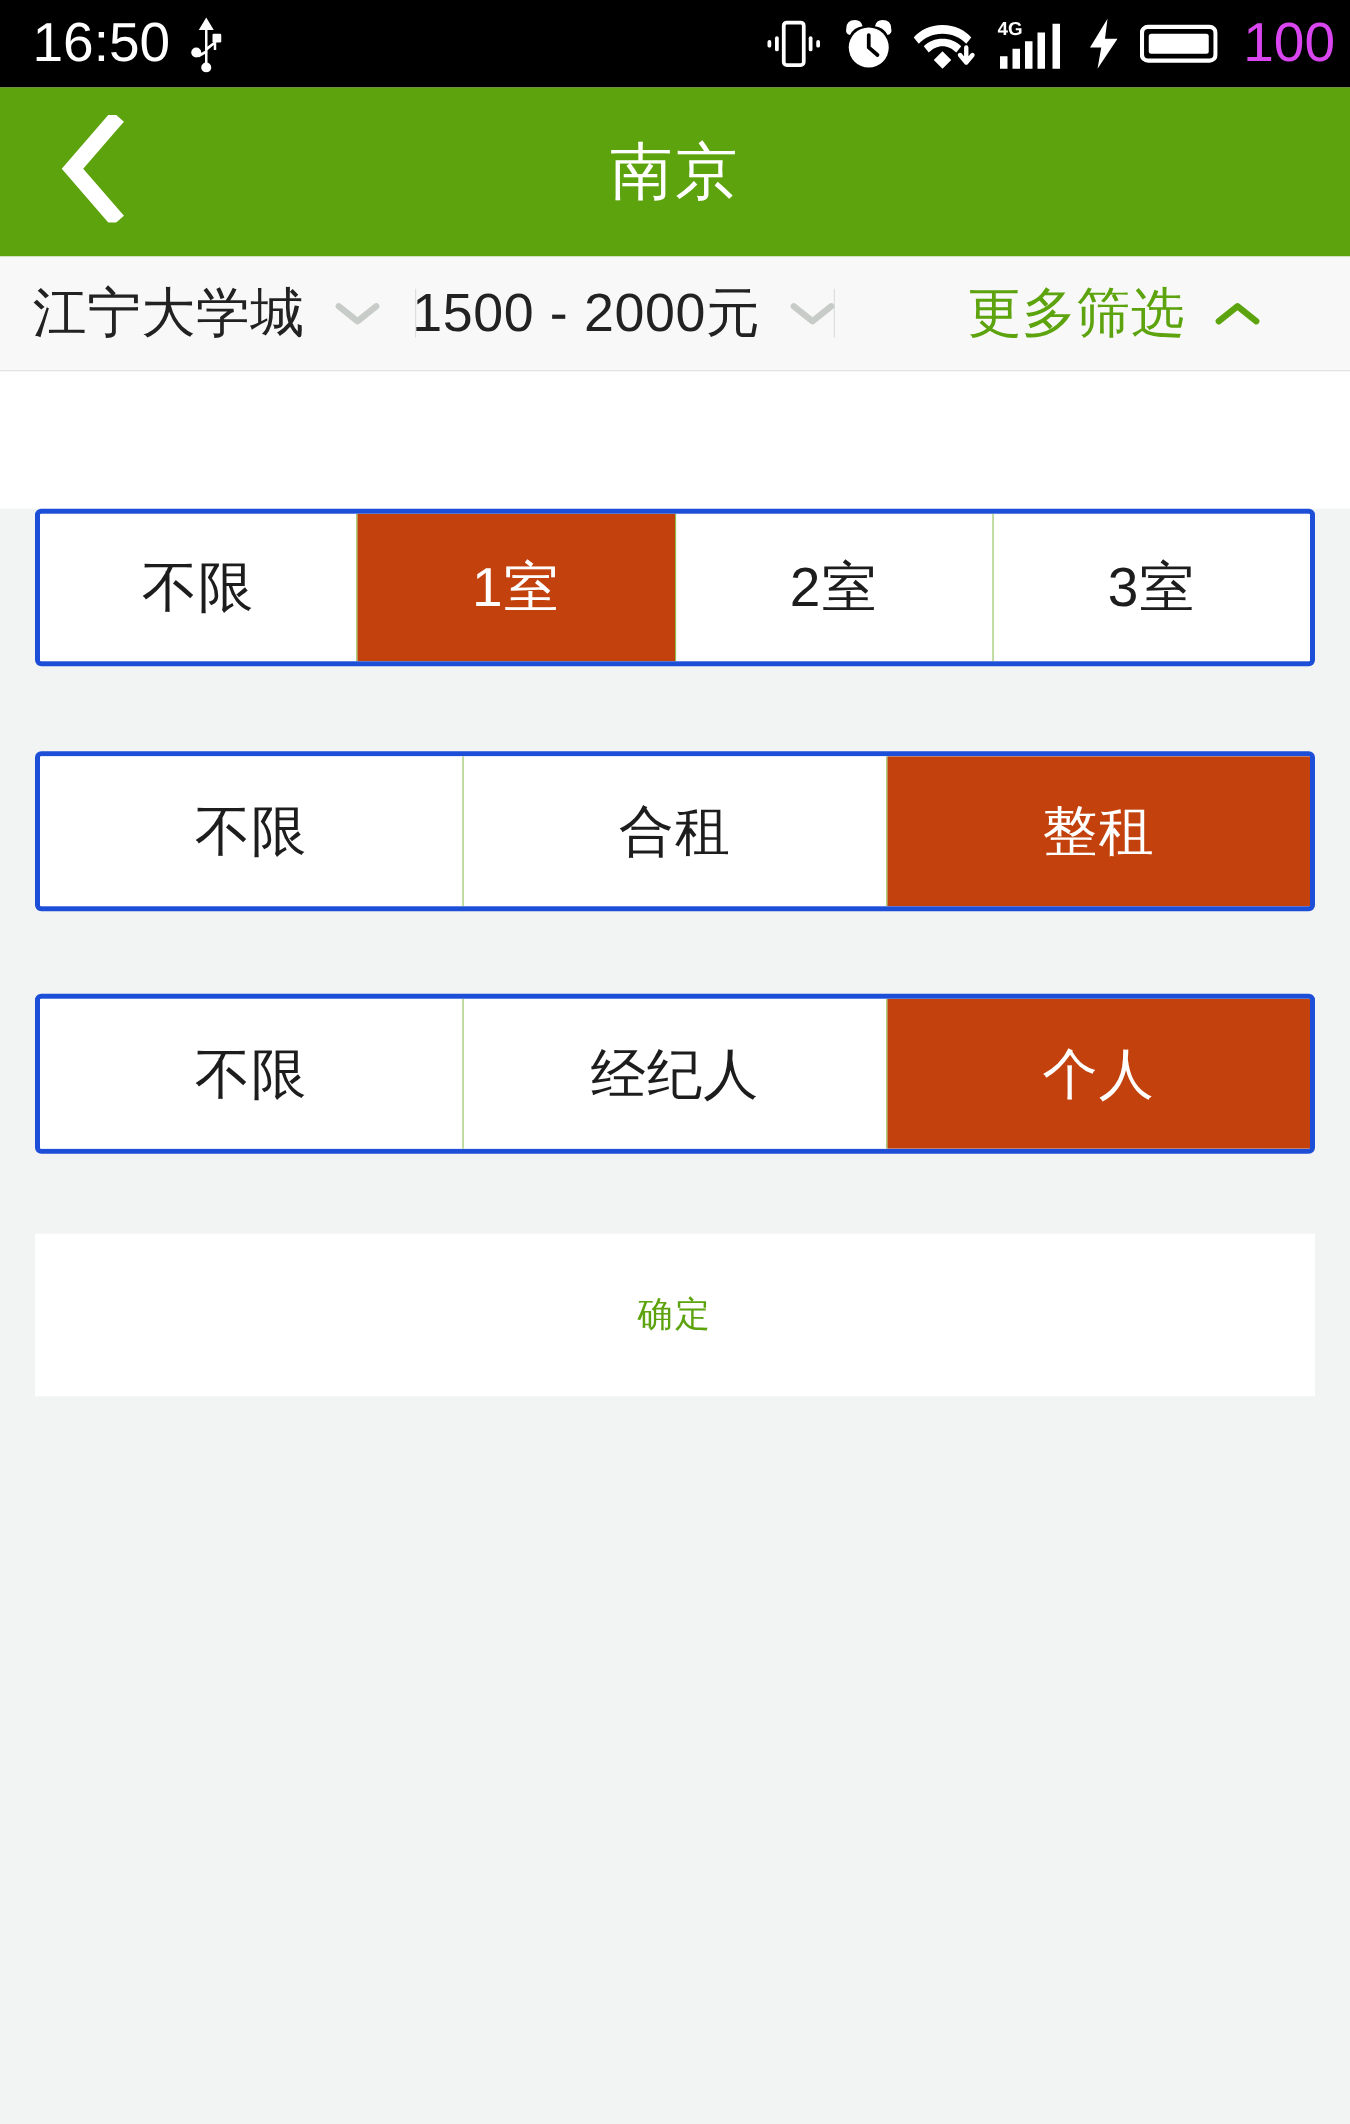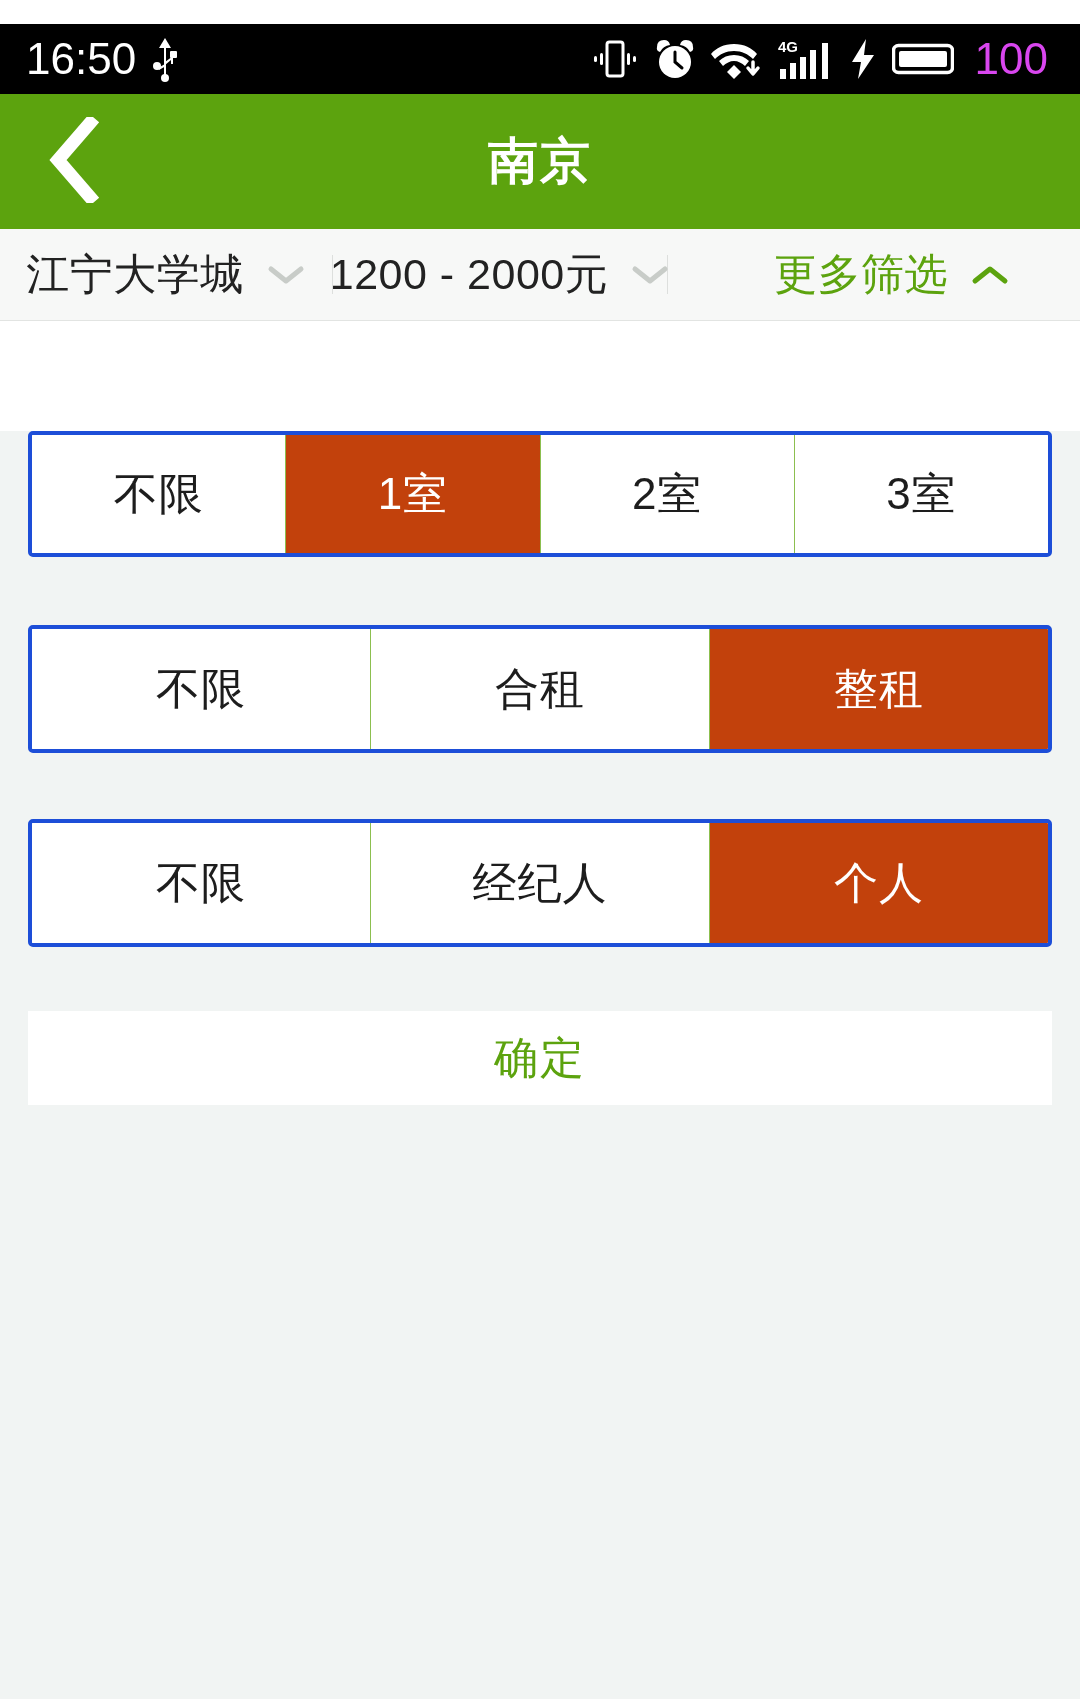--- a/index.html
+++ b/index.html
@@ -15,23 +15,22 @@
     position: relative;
   }
 
   
   .statusbar {
     height: 70px;
     background: #000000;
     display: flex;
     align-items: center;
     justify-content: space-between;
-    padding: 0 32px 0 26px;
-    box-sizing: border-box;
-    margin-top: 24px;
+    padding: 0 12px 0 26px;
+    box-sizing: border-box;
   }
   .sb-left {
     display: flex;
     align-items: center;
     gap: 14px;
   }
   .sb-clock {
     color: #ffffff;
     font-size: 44px;
     font-weight: 400;
@@ -68,21 +67,21 @@
     top: 0;
     bottom: 0;
     width: 96px;
     display: flex;
     align-items: center;
     justify-content: center;
   }
   .header-title {
     color: #ffffff;
     font-size: 50px;
-    font-weight: 700;
+    font-weight: 400;
     letter-spacing: 2px;
   }
 
   
   .filterbar {
     height: 92px;
     background: #F7F8F7;
     display: flex;
     align-items: stretch;
     border-bottom: 1px solid #E2E4E2;
@@ -152,26 +151,26 @@
   .seg-cell:last-child { border-right: none; }
   .seg-cell.selected {
     background: #c2410c;
     color: #ffffff;
   }
 
   .confirm-wrap {
     margin: 64px 28px 0 28px;
   }
   .confirm-btn {
-    height: 94px;
+    height: 130px;
     background: #ffffff;
     display: flex;
     align-items: center;
     justify-content: center;
-    font-size: 44px;
+    font-size: 28px;
     color: #5CA30E;
     letter-spacing: 2px;
     box-sizing: border-box;
   }
 </style>
 </head>
 <body>
 
 <div class="statusbar">
   <div class="sb-left">
@@ -272,21 +271,21 @@
   <div class="fb-seg s1">
     <span class="fb-label">江宁大学城</span>
     <span class="fb-chev">
       <svg width="40" height="24" viewBox="0 0 40 24">
         <path d="M5 6 L20 18 L35 6" fill="none" stroke="#C8CCC8" stroke-width="5" stroke-linecap="round" stroke-linejoin="round"></path>
       </svg>
     </span>
   </div>
   <div class="fb-divider"></div>
   <div class="fb-seg s2">
-    <span class="fb-label">1200 - 2000元</span>
+    <span class="fb-label">1500 - 2000元</span>
     <span class="fb-chev">
       <svg width="40" height="24" viewBox="0 0 40 24">
         <path d="M5 6 L20 18 L35 6" fill="none" stroke="#C8CCC8" stroke-width="5" stroke-linecap="round" stroke-linejoin="round"></path>
       </svg>
     </span>
   </div>
   <div class="fb-divider"></div>
   <div class="fb-seg s3">
     <span class="fb-label green">更多筛选</span>
     <span class="fb-chev">

